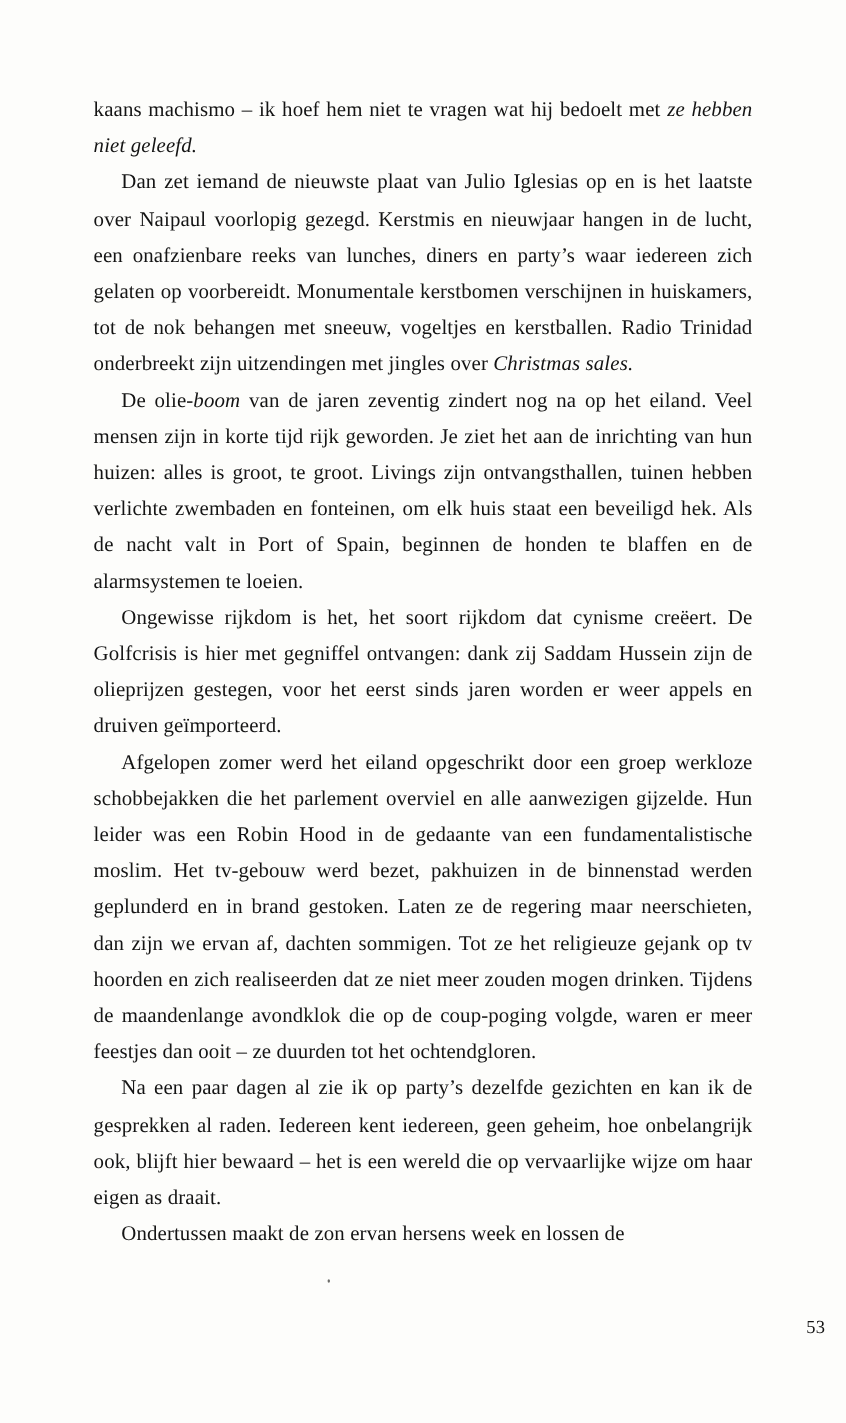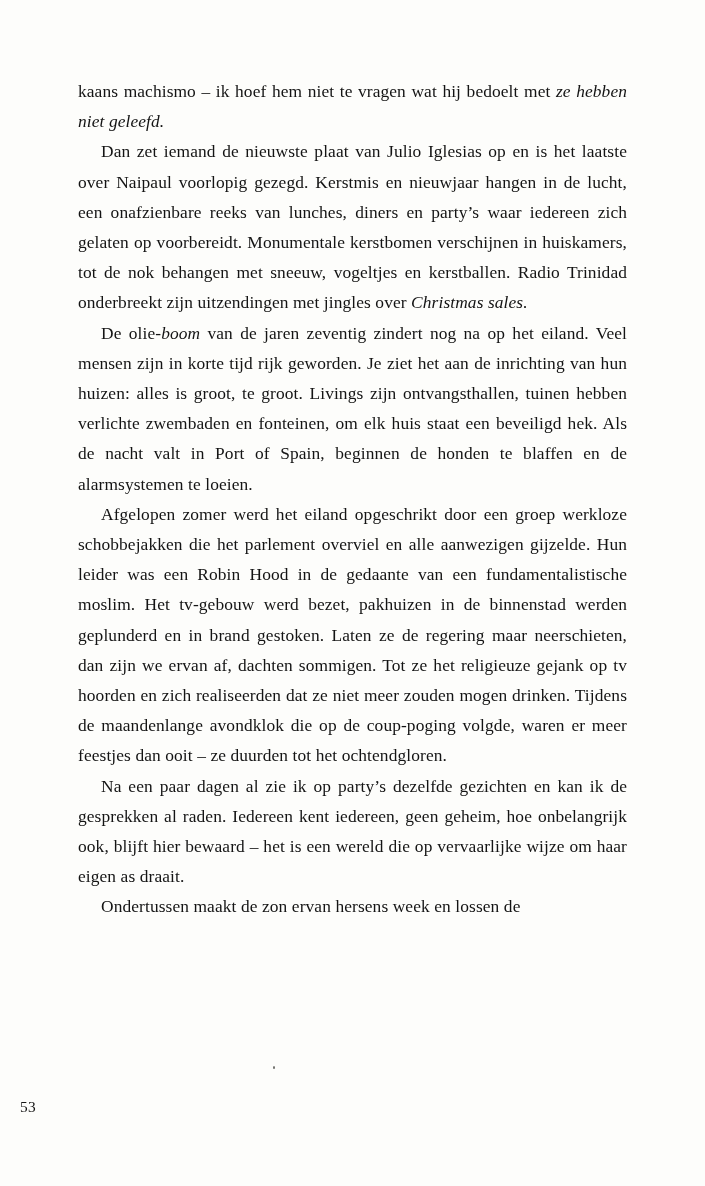--- a/index.html
+++ b/index.html
@@ -40,21 +40,21 @@
     text-indent: 23px;
   }
   em {
     font-style: italic;
   }
   .page-number {
     position: absolute;
     left: 0;
     right: 0;
     top: 1098px;
-    text-align: left;
+    text-align: right;
     font-size: 15.4px;
     letter-spacing: 0.4px;
     padding-left: 20px;
   }
   .dot-mark {
     position: absolute;
     left: 273px;
     top: 1066px;
     width: 2px;
     height: 3px;
@@ -65,20 +65,21 @@
 </style>
 </head>
 <body>
 
 <div class="page">
 
   <div class="text-block">
       <p><span>kaans machismo – ik hoef hem niet te vragen wat hij bedoelt met </span><em>ze hebben niet geleefd.</em></p>
       <p class="indent"><span>Dan zet iemand de nieuwste plaat van Julio Iglesias op en is het laatste over Naipaul voorlopig gezegd. Kerstmis en nieuwjaar hangen in de lucht, een onafzienbare reeks van lunches, diners en party’s waar iedereen zich gelaten op voorbereidt. Monumentale kerstbomen verschijnen in huiskamers, tot de nok behangen met sneeuw, vogeltjes en kerstballen. Radio Trinidad onderbreekt zijn uitzendingen met jingles over </span><em>Christmas sales.</em></p>
       <p class="indent"><span>De olie-</span><em>boom</em><span> van de jaren zeventig zindert nog na op het eiland. Veel mensen zijn in korte tijd rijk geworden. Je ziet het aan de inrichting van hun huizen: alles is groot, te groot. Livings zijn ontvangsthallen, tuinen hebben verlichte zwembaden en fonteinen, om elk huis staat een beveiligd hek. Als de nacht valt in Port of Spain, beginnen de honden te blaffen en de alarmsystemen te loeien.</span></p>
+      <p class="indent"><span>Ongewisse rijkdom is het, het soort rijkdom dat cynisme creëert. De Golfcrisis is hier met gegniffel ontvangen: dank zij Saddam Hussein zijn de olieprijzen gestegen, voor het eerst sinds jaren worden er weer appels en druiven geïmporteerd.</span></p>
       <p class="indent"><span>Afgelopen zomer werd het eiland opgeschrikt door een groep werkloze schobbejakken die het parlement overviel en alle aanwezigen gijzelde. Hun leider was een Robin Hood in de gedaante van een fundamentalistische moslim. Het tv-gebouw werd bezet, pakhuizen in de binnenstad werden geplunderd en in brand gestoken. Laten ze de regering maar neerschieten, dan zijn we ervan af, dachten sommigen. Tot ze het religieuze gejank op tv hoorden en zich realiseerden dat ze niet meer zouden mogen drinken. Tijdens de maandenlange avondklok die op de coup-poging volgde, waren er meer feestjes dan ooit – ze duurden tot het ochtendgloren.</span></p>
       <p class="indent"><span>Na een paar dagen al zie ik op party’s dezelfde gezichten en kan ik de gesprekken al raden. Iedereen kent iedereen, geen geheim, hoe onbelangrijk ook, blijft hier bewaard – het is een wereld die op vervaarlijke wijze om haar eigen as draait.</span></p>
       <p class="indent"><span>Ondertussen maakt de zon ervan hersens week en lossen de</span></p>
     </div>
 
   <div class="dot-mark"></div>
 
   <div class="page-number">53</div>
 
 </div>

